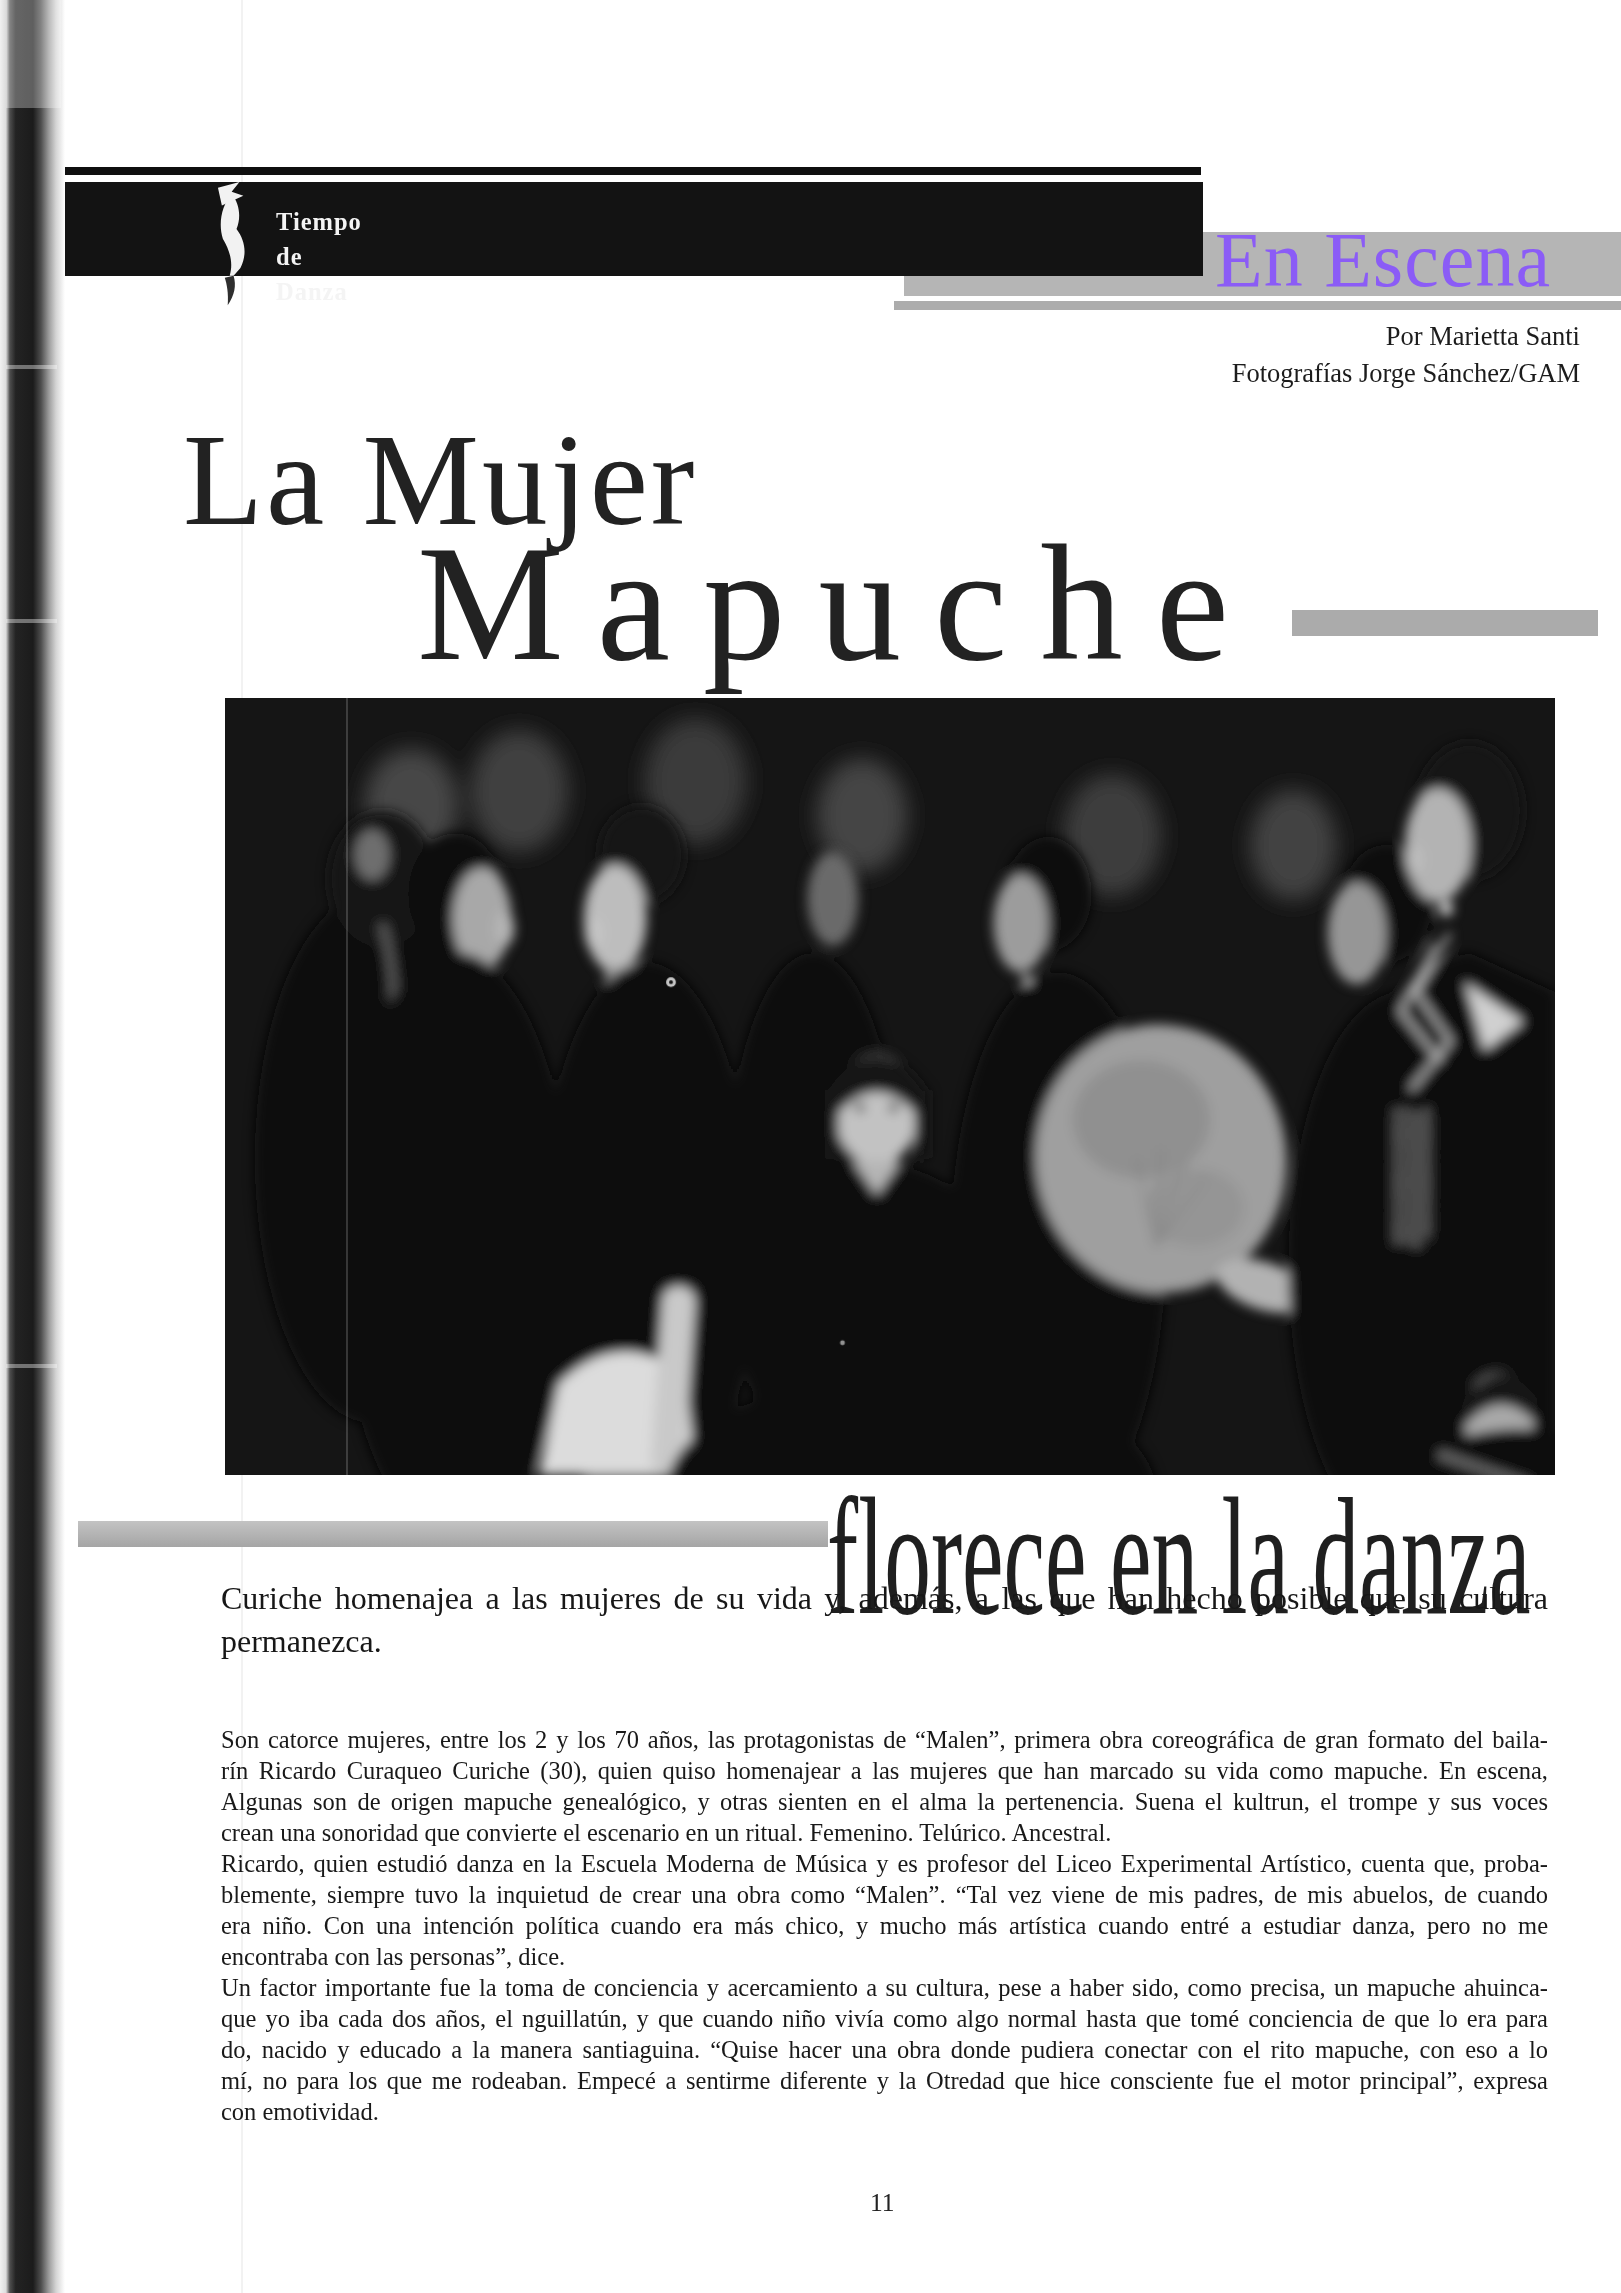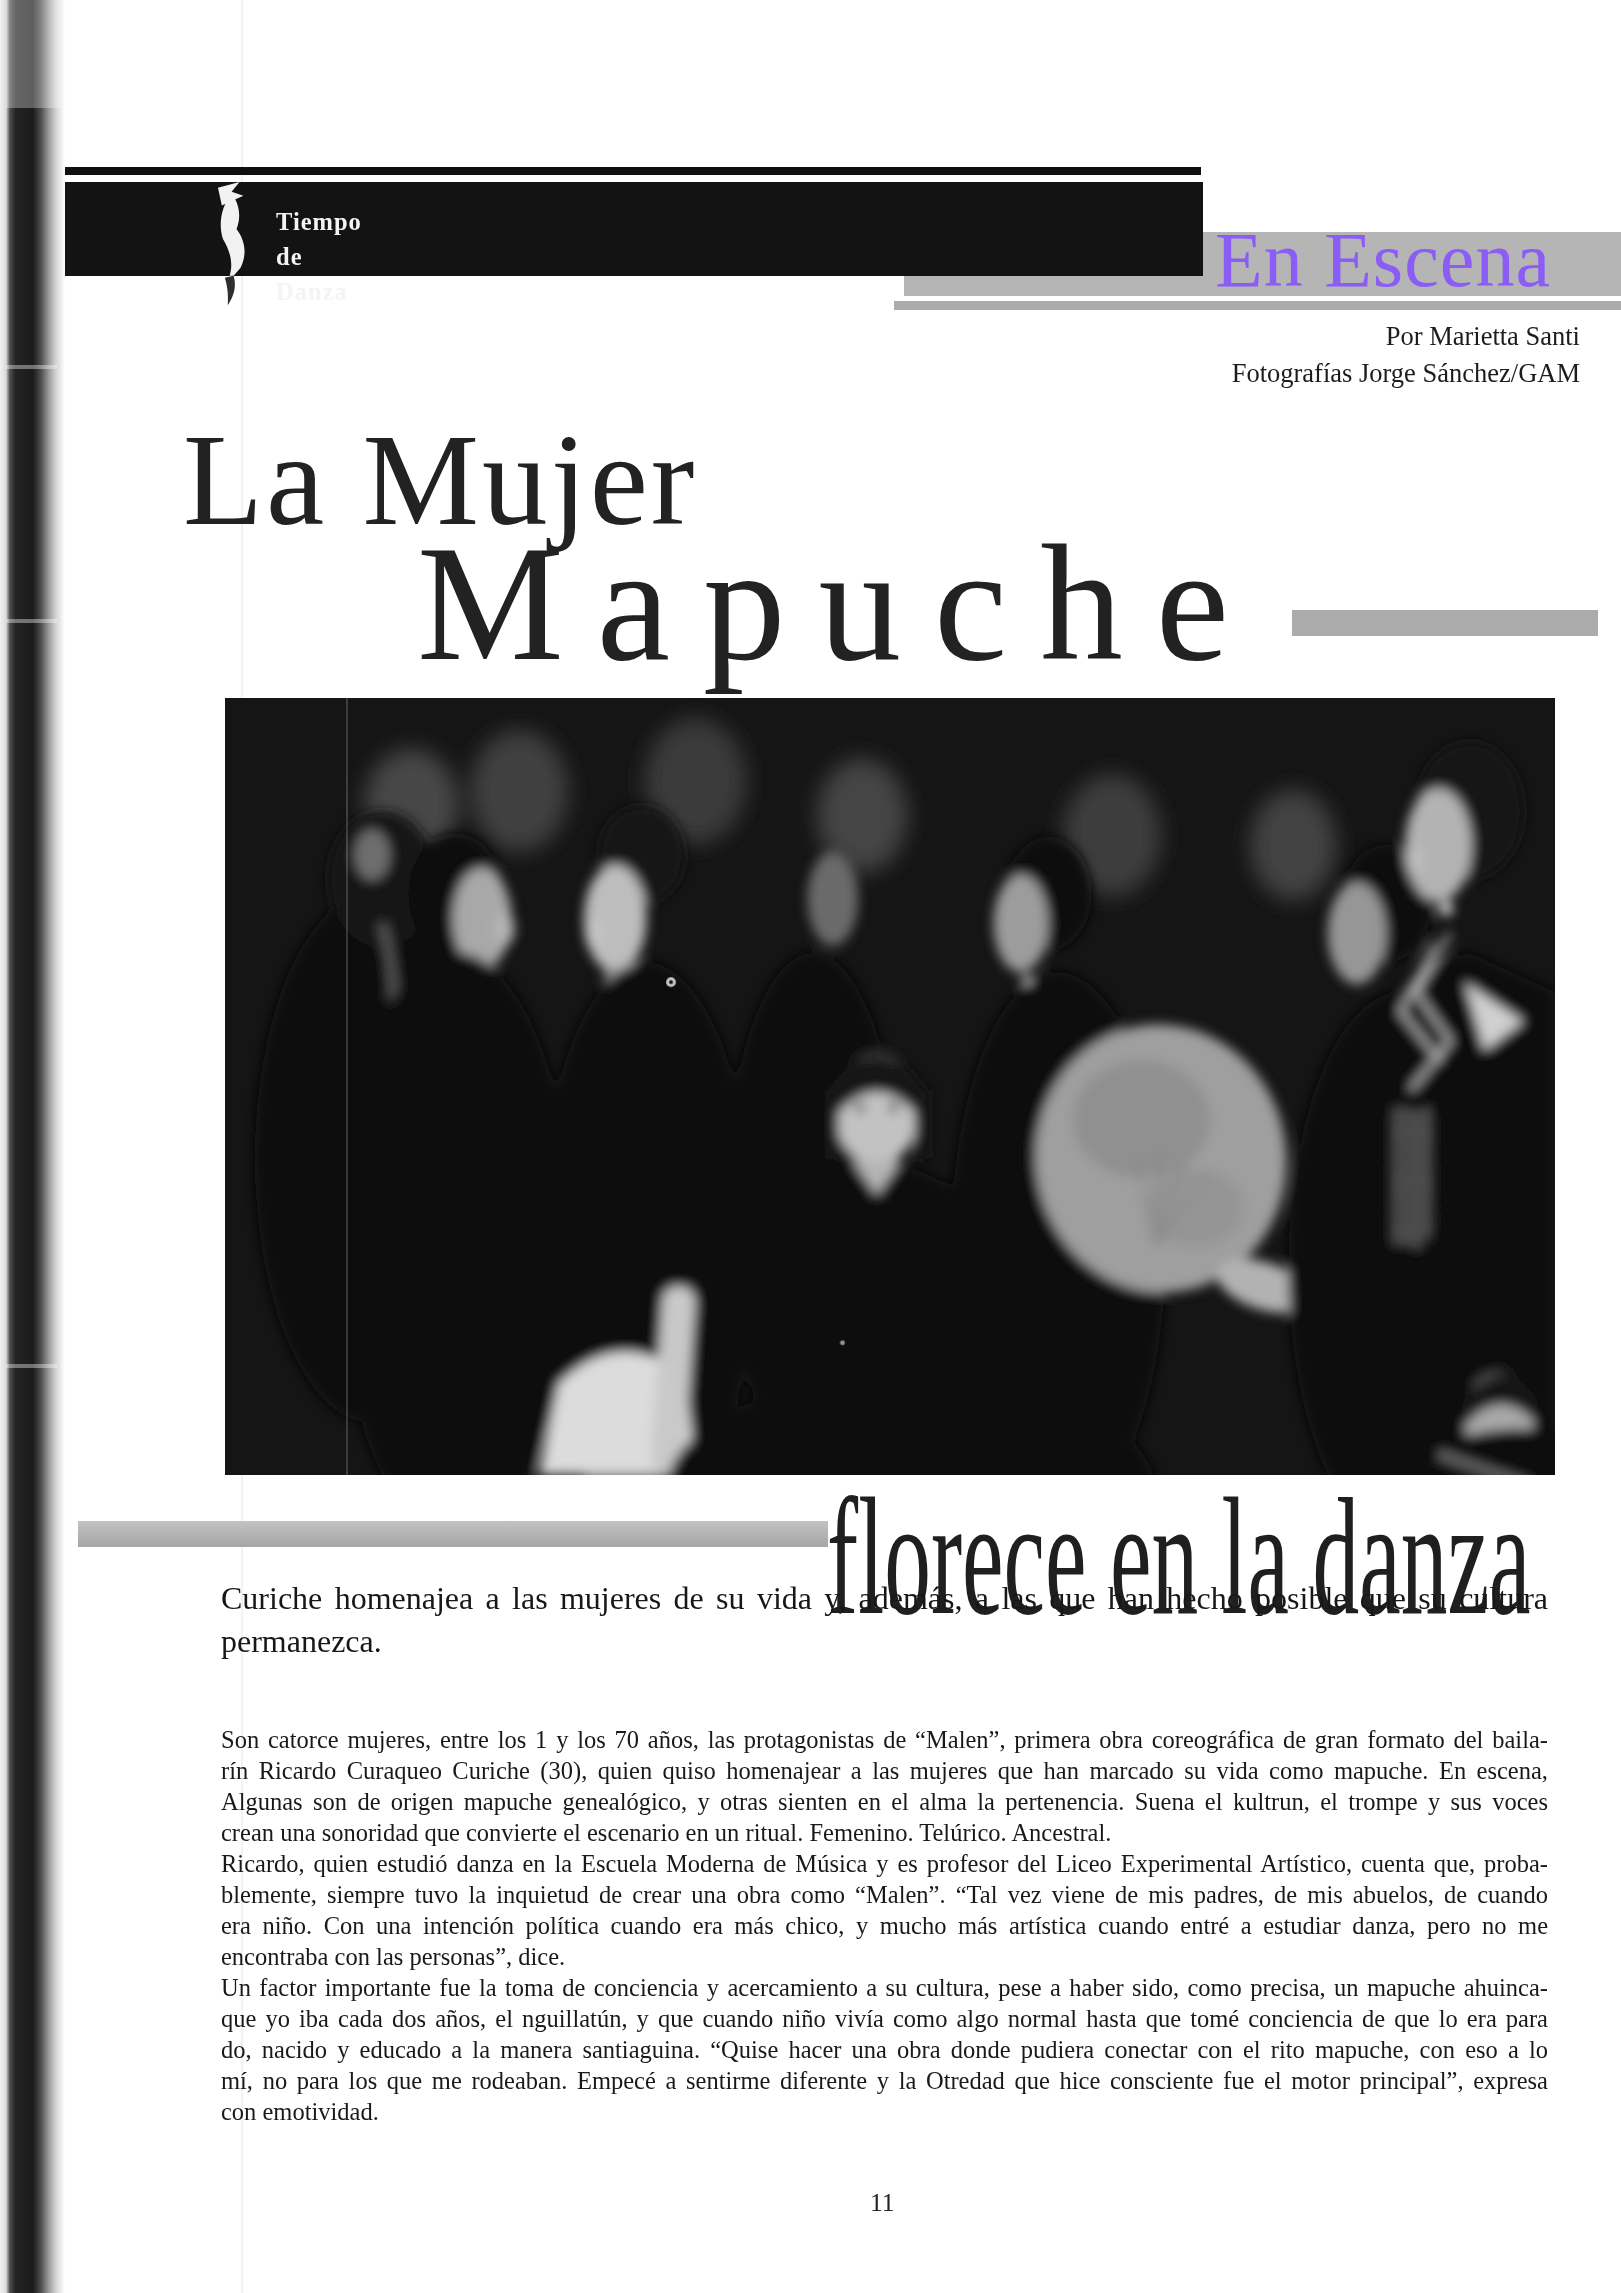--- a/index.html
+++ b/index.html
@@ -177,21 +177,21 @@
 
 <div class="abs" id="florece-bar"></div>
 <div class="abs" id="florece">florece en la danza</div>
 
 <div class="abs" id="lead">
   <div class="jline">Curiche homenajea a las mujeres de su vida y, además, a las que han hecho posible que su cultura</div>
   <div class="jline last">permanezca.</div>
 </div>
 
 <div class="abs" id="bodytext">
-  <div class="jline">Son catorce mujeres, entre los 1 y los 70 años, las protagonistas de “Malen”, primera obra coreográfica de gran formato del baila-</div>
+  <div class="jline">Son catorce mujeres, entre los 2 y los 70 años, las protagonistas de “Malen”, primera obra coreográfica de gran formato del baila-</div>
   <div class="jline">rín Ricardo Curaqueo Curiche (30), quien quiso homenajear a las mujeres que han marcado su vida como mapuche. En escena,</div>
   <div class="jline">Algunas son de origen mapuche genealógico, y otras sienten en el alma la pertenencia. Suena el kultrun, el trompe y sus voces</div>
   <div class="jline last">crean una sonoridad que convierte el escenario en un ritual. Femenino. Telúrico. Ancestral.</div>
   <div class="jline">Ricardo, quien estudió danza en la Escuela Moderna de Música y es profesor del Liceo Experimental Artístico, cuenta que, proba-</div>
   <div class="jline">blemente, siempre tuvo la inquietud de crear una obra como “Malen”. “Tal vez viene de mis padres, de mis abuelos, de cuando</div>
   <div class="jline">era niño. Con una intención política cuando era más chico, y mucho más artística cuando entré a estudiar danza, pero no me</div>
   <div class="jline last">encontraba con las personas”, dice.</div>
   <div class="jline">Un factor importante fue la toma de conciencia y acercamiento a su cultura, pese a haber sido, como precisa, un mapuche ahuinca-</div>
   <div class="jline">que yo iba cada dos años, el nguillatún, y que cuando niño vivía como algo normal hasta que tomé conciencia de que lo era para</div>
   <div class="jline">do, nacido y educado a la manera santiaguina. “Quise hacer una obra donde pudiera conectar con el rito mapuche, con eso a lo</div>

